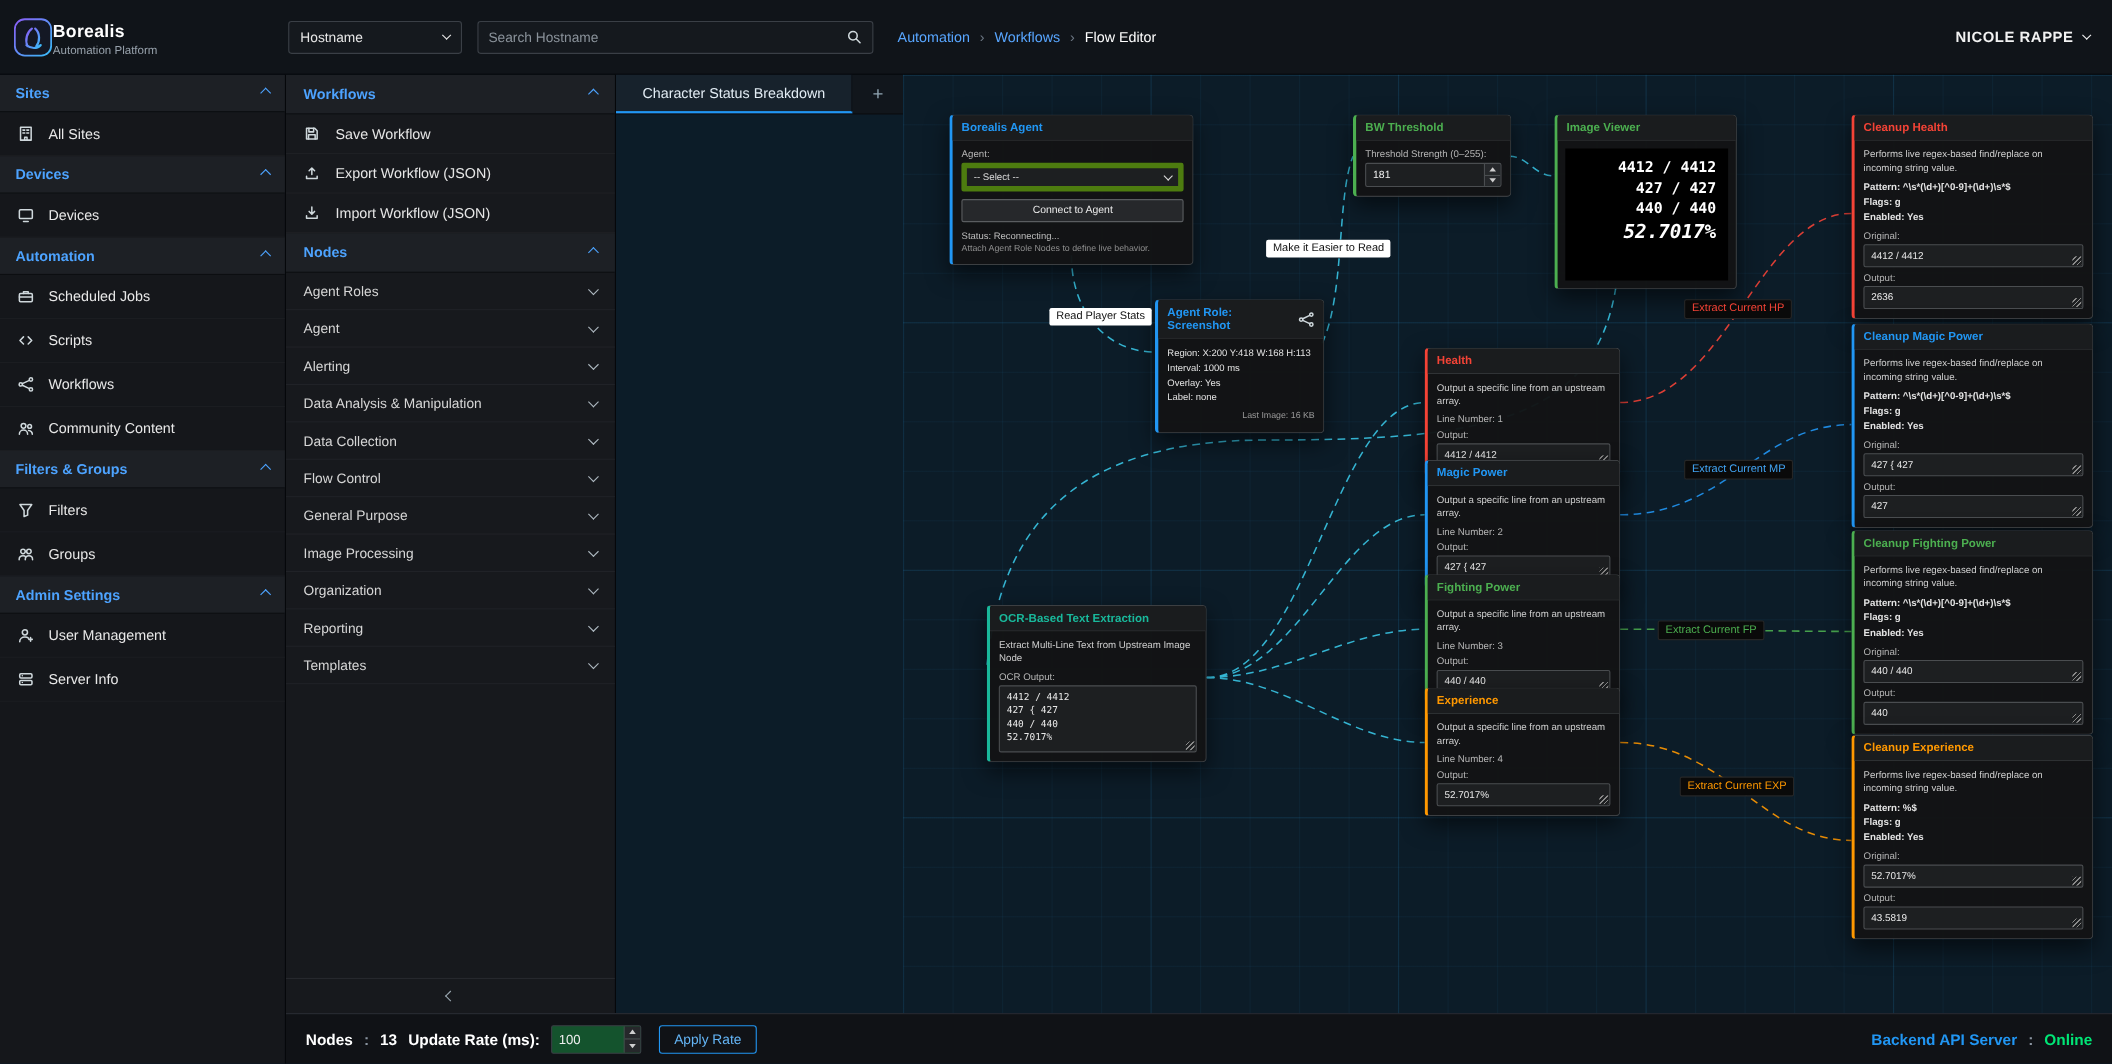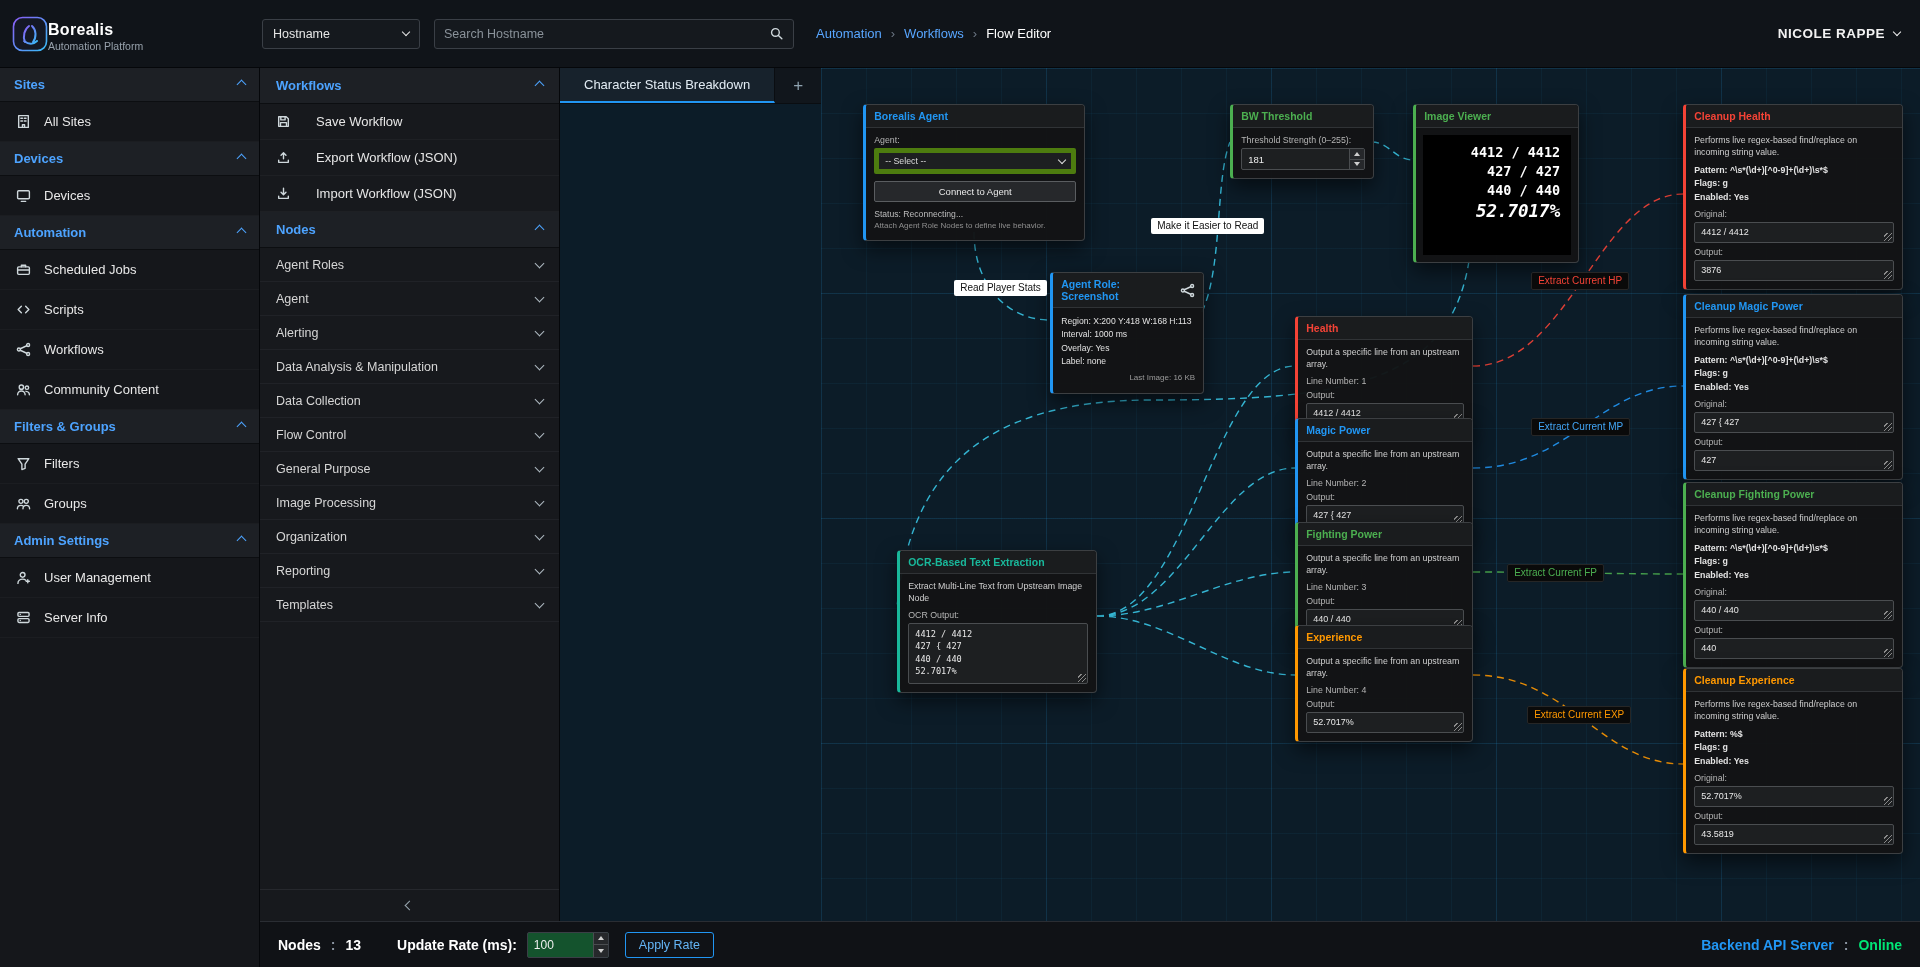--- a/index.html
+++ b/index.html
@@ -32,21 +32,21 @@
   .sidebar{grid-column:1;grid-row:2/4;background:#15171b;border-right:1px solid #05070a;overflow:hidden}
   .sb-head{height:34px;display:flex;align-items:center;padding:0 14px;background:#1d2025;color:#4da3ff;font-weight:bold;font-size:13px;border-bottom:1px solid #0c0e11;cursor:pointer}
   .sb-head .chev{margin-left:auto}
   .sb-item{height:40px;display:flex;align-items:center;gap:13px;padding:0 16px;color:#e8e8e8;font-size:13px;border-bottom:1px solid #1b1d21;cursor:pointer}
   .icn{flex:none;width:15px;height:15px;stroke:#cfd8dc;fill:none;stroke-width:1.3;stroke-linecap:round;stroke-linejoin:round}
 
   
   .palette{grid-column:2;grid-row:2;background:#17191d;border-right:1px solid #05070a;display:flex;flex-direction:column;overflow:hidden}
   .pal-head{height:36px;flex:none;display:flex;align-items:center;padding:0 16px;background:#1d2025;color:#4da3ff;font-weight:bold;font-size:13px;border-bottom:1px solid #0c0e11;cursor:pointer}
   .pal-head .chev{margin-left:auto}
-  .pal-item{height:36px;flex:none;display:flex;align-items:center;gap:25px;padding:0 16px;color:#e6e6e6;font-size:13px;border-bottom:1px solid #1e2024;cursor:pointer}
+  .pal-item{height:36px;flex:none;display:flex;align-items:center;gap:14px;padding:0 16px;color:#e6e6e6;font-size:13px;border-bottom:1px solid #1e2024;cursor:pointer}
   .pal-cat{height:34px;flex:none;display:flex;align-items:center;padding:0 16px;color:#d6d6d6;font-size:12.5px;border-bottom:1px solid #202227;cursor:pointer}
   .pal-cat .chev{margin-left:auto;color:#aeb9c1}
   .pal-collapse{margin-top:auto;height:32px;flex:none;display:flex;align-items:center;justify-content:center;border-top:1px solid #26282d;color:#9aa7b0;cursor:pointer}
 
   
   .content{grid-column:3;grid-row:2;display:flex;flex-direction:row;min-width:0}
   .tabbar{height:36px;flex:none;background:#11161c;display:flex;align-items:stretch;border-bottom:1px solid #0a0d11}
   .tab{display:flex;align-items:center;padding:0 24px;background:#17222c;color:#e2ecf4;font-size:13px;border-right:1px solid #0a0d11;border-bottom:2px solid #2196f3;cursor:pointer}
   .tab-add{width:46px;display:flex;align-items:center;justify-content:center;color:#8fa3b0;font-size:17px;cursor:pointer}
 
@@ -479,21 +479,21 @@
       <div class="node" style="left:862px;top:36px;width:220px;--ac:#f44336">
         <div class="nh">Cleanup Health</div>
         <div class="nb">
           <div class="ndesc">Performs live regex-based find/replace on incoming string value.</div>
           <div class="meta">Pattern: ^\s*(\d+)[^0-9]+(\d+)\s*$</div>
           <div class="meta">Flags: g</div>
           <div class="meta">Enabled: Yes</div>
           <div class="flabel">Original:</div>
           <div class="tbox"><span>4412 / 4412</span><i class="grip"></i></div>
           <div class="flabel">Output:</div>
-          <div class="tbox"><span>3876</span><i class="grip"></i></div>
+          <div class="tbox"><span>2636</span><i class="grip"></i></div>
         </div>
       </div>
 
       <div class="node" style="left:862px;top:226px;width:220px;--ac:#2196f3">
         <div class="nh">Cleanup Magic Power</div>
         <div class="nb">
           <div class="ndesc">Performs live regex-based find/replace on incoming string value.</div>
           <div class="meta">Pattern: ^\s*(\d+)[^0-9]+(\d+)\s*$</div>
           <div class="meta">Flags: g</div>
           <div class="meta">Enabled: Yes</div>
@@ -539,21 +539,21 @@
       <div class="elabel dark" style="left:686px;top:496px;--c:#4caf50">Extract Current FP</div>
       <div class="elabel dark" style="left:706px;top:638px;--c:#ff9800">Extract Current EXP</div>
     </div>
   </main>
 
   <footer class="statusbar">
     <span class="sbtext">Nodes</span>
     <span class="sbsep">:</span>
     <span class="sbtext">13</span>
 
-    <span class="sbtext" style="margin-left:26px">Update Rate (ms):</span>
+    <span class="sbtext" style="">Update Rate (ms):</span>
     <div class="numwrap">
       <input value="100" style="">
       <div class="spin">
         <button>
             <span class="tri up"></span>
           </button>
         <button>
             <span class="tri dn"></span>
           </button>
       </div>

